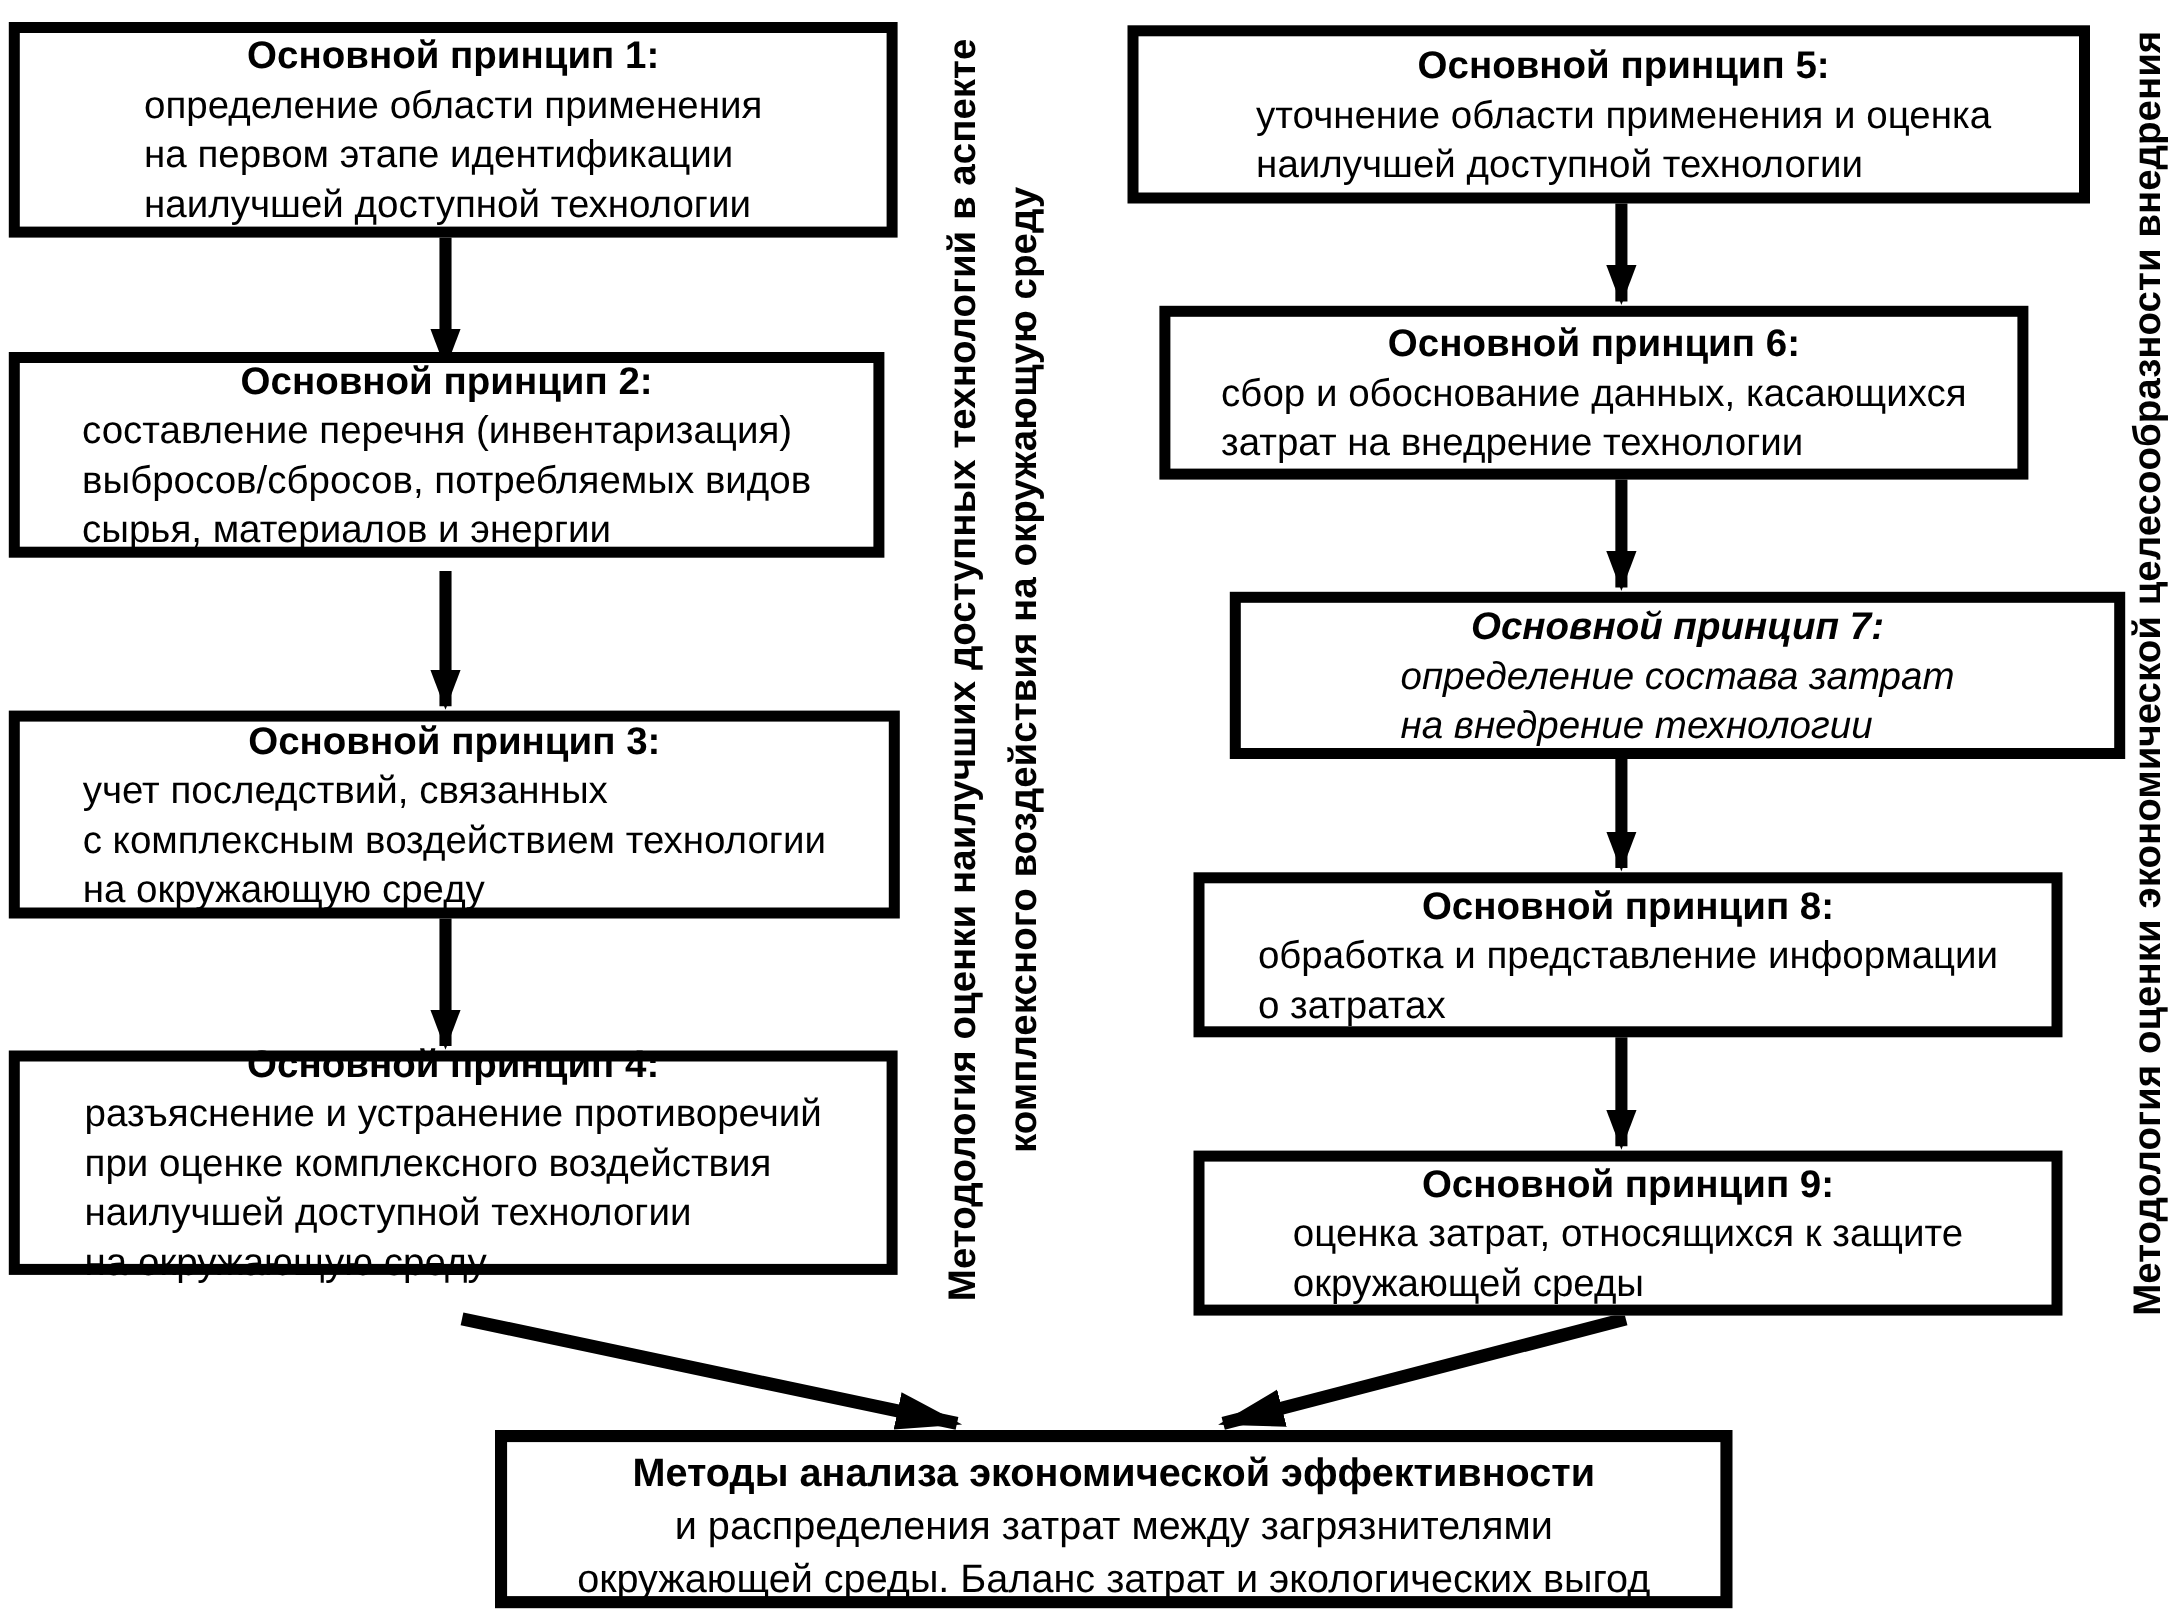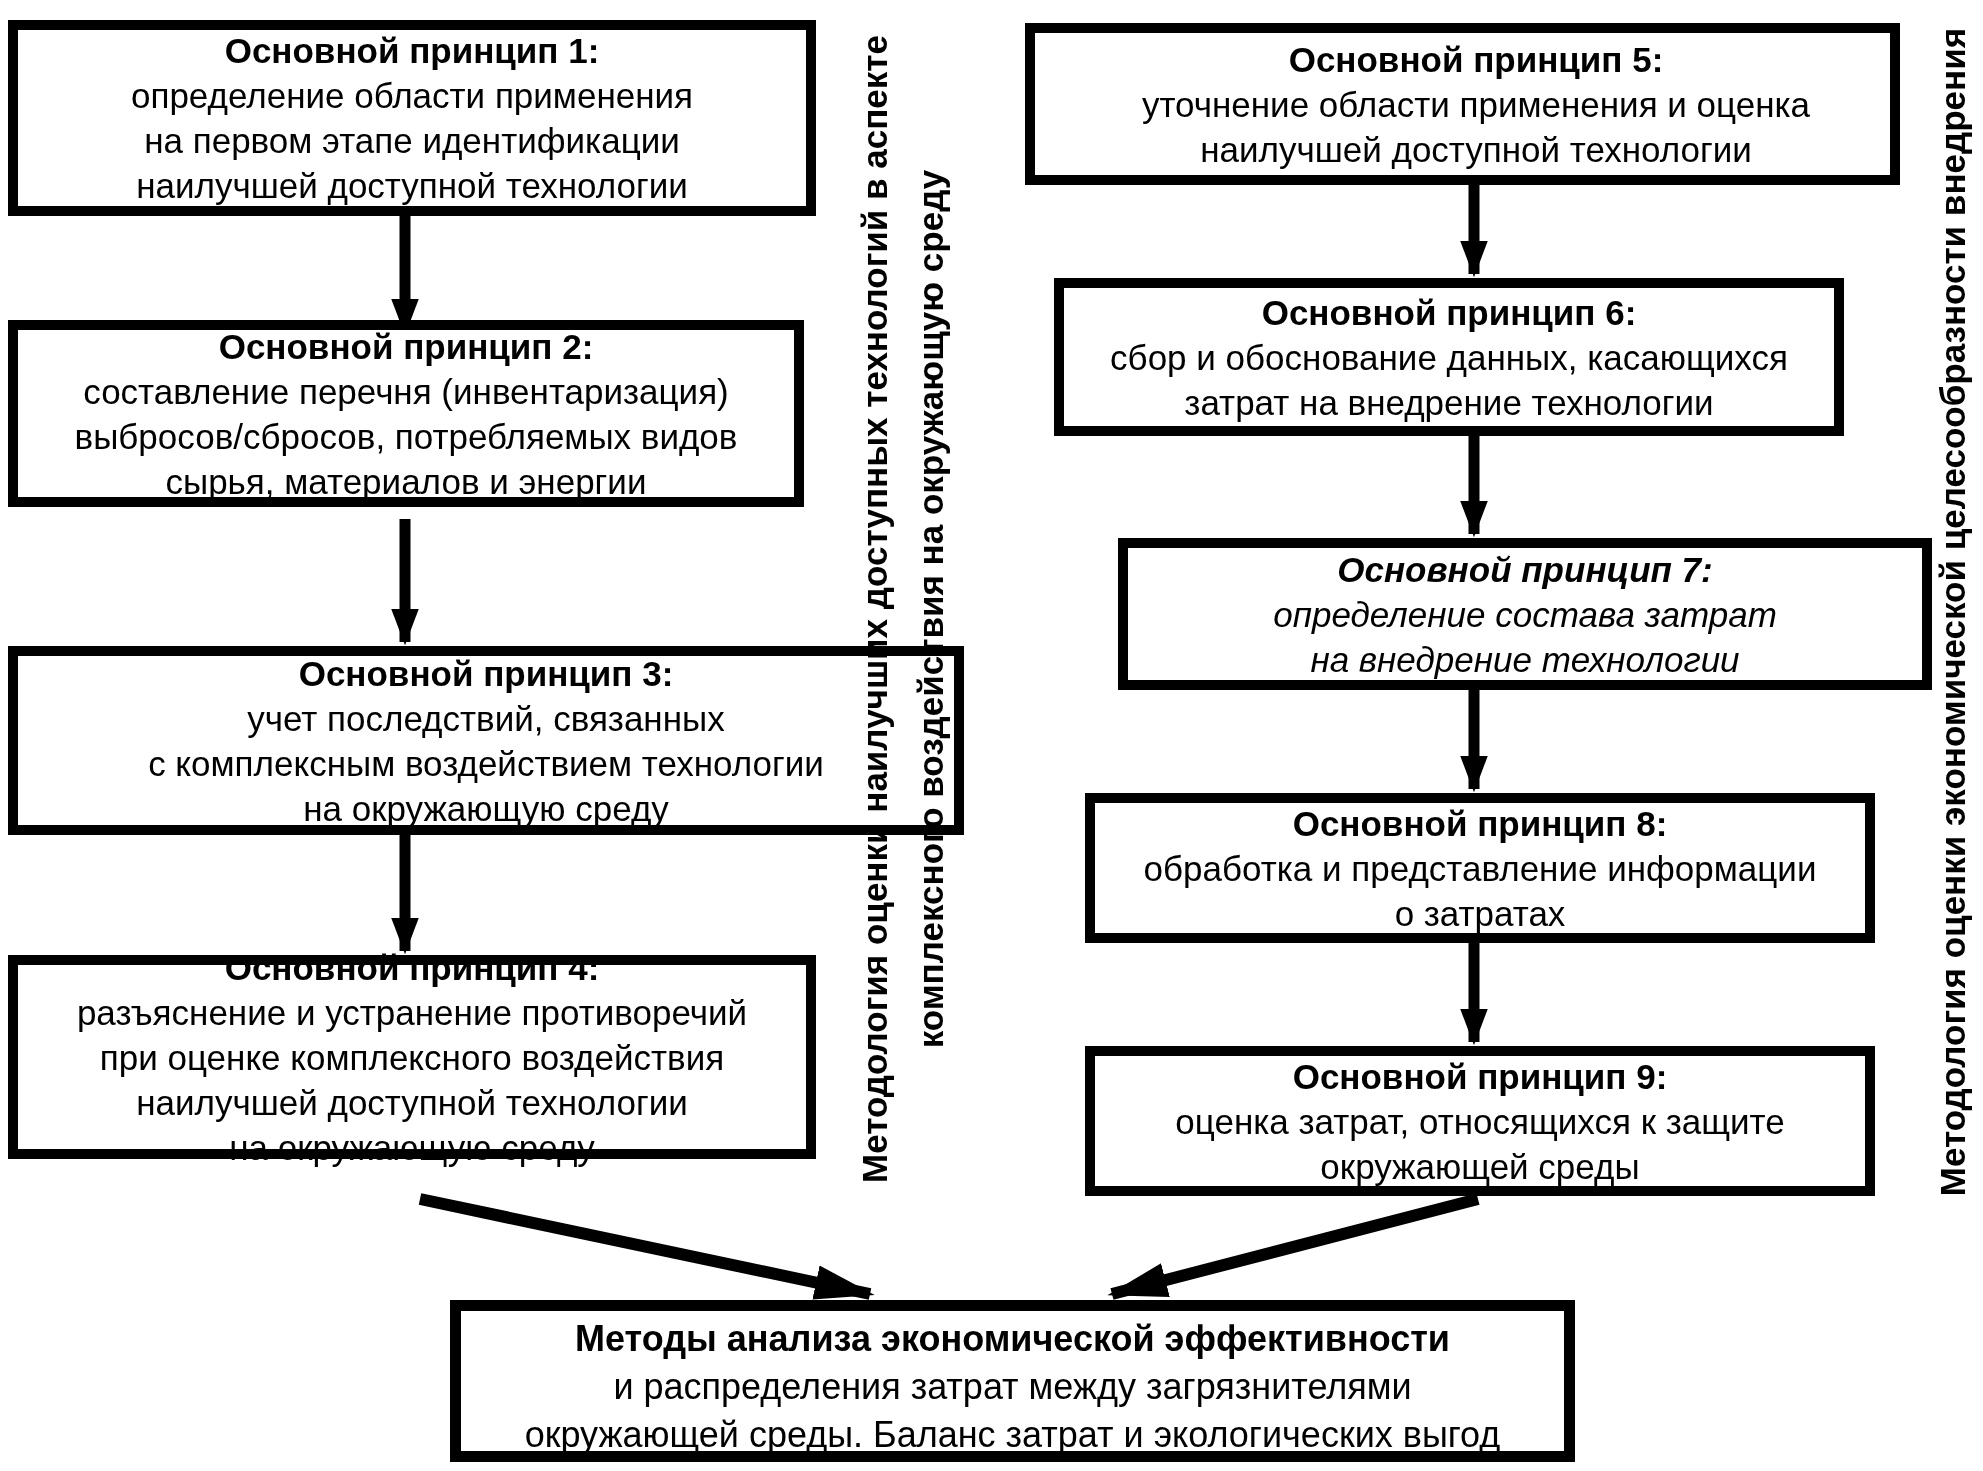--- a/index.html
+++ b/index.html
@@ -25,21 +25,20 @@
   }
   .pbox {
     position: absolute;
     box-sizing: border-box;
     border: 10px solid #000000;
     background: #ffffff;
     display: flex;
     flex-direction: column;
     justify-content: center;
     align-items: center;
-    text-align: center;
     padding: 4px 10px;
   }
   .pbox .ptitle {
     font-weight: bold;
     font-size: 35px;
     line-height: 45px;
     white-space: pre-line;
   }
   .pbox .pbody {
     font-weight: normal;
@@ -122,21 +121,21 @@
 наилучшей доступной технологии</div>
   </div>
 
   <div class="pbox" style="left:8px; top:320px; width:796px; height:187px;">
     <div class="ptitle">Основной принцип 2:</div>
     <div class="pbody">составление перечня (инвентаризация)
 выбросов/сбросов, потребляемых видов
 сырья, материалов и энергии</div>
   </div>
 
-  <div class="pbox" style="left:8px; top:646px; width:956px; height:189px;">
+  <div class="pbox" style="left:8px; top:646px; width:810px; height:189px;">
     <div class="ptitle">Основной принцип 3:</div>
     <div class="pbody">учет последствий, связанных
 с комплексным воздействием технологии
 на окружающую среду</div>
   </div>
 
   <div class="pbox" style="left:8px; top:955px; width:808px; height:204px;">
     <div class="ptitle">Основной принцип 4:</div>
     <div class="pbody">разъяснение и устранение противоречий
 при оценке комплексного воздействия

